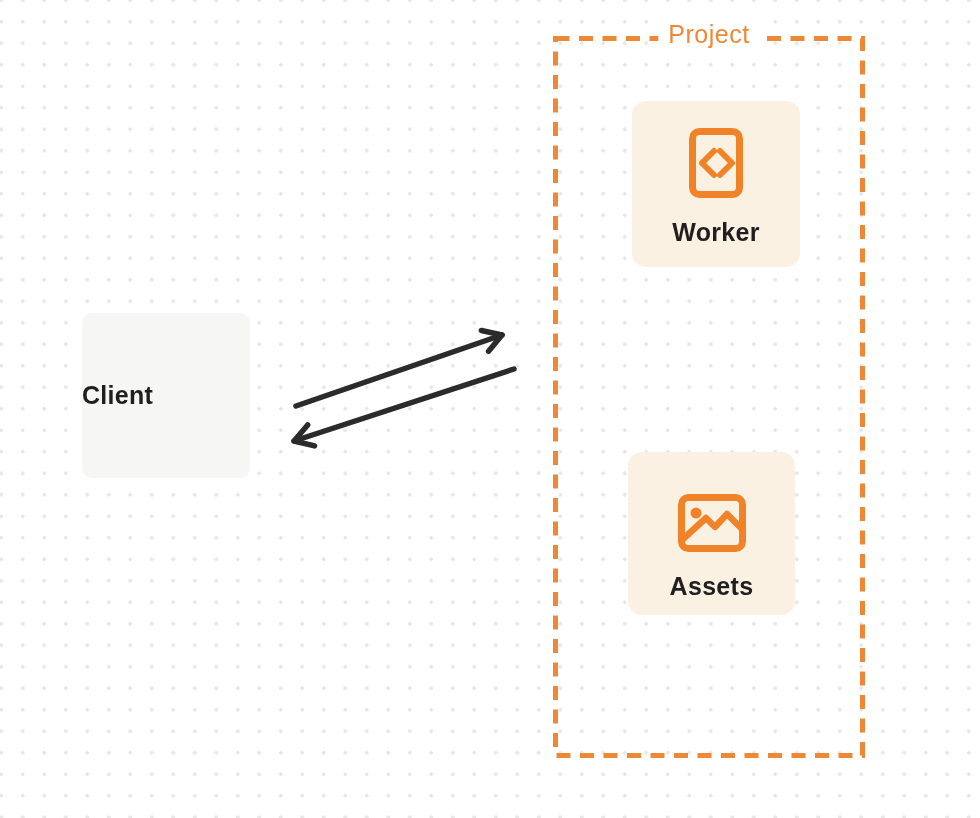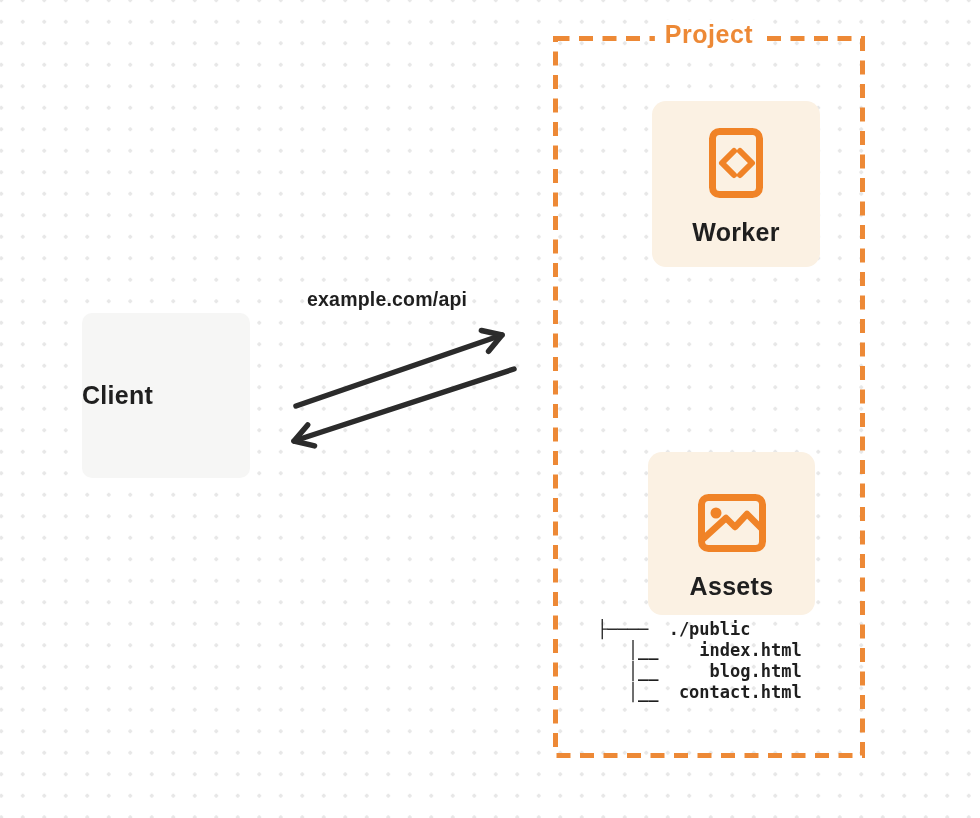--- a/index.html
+++ b/index.html
@@ -28,36 +28,35 @@
     stroke: var(--accent-orange, #ED8936);
   }
   .project-label {
     position: absolute;
     top: -16px;
     left: 50%;
     transform: translateX(-50%);
     padding: 0 10px;
     background: var(--background, #FFFFFF);
     font-size: 25px;
-    font-weight: 700;
+    font-weight: 400;
     color: var(--accent-orange, #ED8936);
     letter-spacing: 0.5px;
     white-space: nowrap;
   }
 
   
   .card {
     position: absolute;
     background: var(--card-cream, #FBF1E3);
     border-radius: 14px;
     display: flex;
     flex-direction: column;
     align-items: center;
     box-sizing: border-box;
-    margin-left: 20px;
   }
   .worker-card { left: 632px; top: 101px; width: 168px; height: 166px; padding-top: 27px; }
   .assets-card { left: 628px; top: 452px; width: 167px; height: 163px; padding-top: 42px; }
   .card-label {
     margin-top: 20px;
     font-size: 25px;
     font-weight: 700;
     color: var(--text-dark, #1F1F1F);
     letter-spacing: 0.3px;
   }
@@ -125,21 +124,20 @@
   <svg class="arrows-svg" viewBox="0 0 980 818">
     <defs>
       <marker id="arrowhead" markerUnits="userSpaceOnUse" markerWidth="34" markerHeight="34" refX="25" refY="16" orient="auto">
         <path class="arrow-stroke" d="M7,5 L25,16 L7,27" stroke-width="5.5" stroke-linecap="round" stroke-linejoin="round"></path>
       </marker>
     </defs>
     <line class="arrow-stroke" x1="296" y1="406" x2="502" y2="335" stroke-width="5.5" stroke-linecap="round" marker-end="url(#arrowhead)"></line>
     <line class="arrow-stroke" x1="514" y1="369" x2="294" y2="441" stroke-width="5.5" stroke-linecap="round" marker-end="url(#arrowhead)"></line>
   </svg>
 
-  <div class="request-label">example.com/api</div>
 
   <div class="client-card">
     <span class="client-label">Client</span>
   </div>
 
   <div class="project-frame">
     <svg class="frame-svg" viewBox="0 0 312 722">
       <rect class="frame-rect" x="2.5" y="2.5" width="307" height="717" fill="none" stroke-width="5" stroke-dasharray="14 9.5"></rect>
     </svg>
     <div class="project-label">Project</div>
@@ -156,18 +154,14 @@
 
   <div class="card assets-card">
     <svg width="68" height="58" viewBox="0 0 68 58">
       <rect class="icon-stroke" x="3.5" y="3.5" width="61" height="51" rx="7" stroke-width="7"></rect>
       <circle class="icon-fill" cx="18" cy="19" r="5.5"></circle>
       <path class="icon-stroke" d="M5,45 L28,24 L37,33 L49,20 L64,35" stroke-width="6.5" stroke-linecap="round" stroke-linejoin="round"></path>
     </svg>
     <span class="card-label">Assets</span>
   </div>
 
-  <pre class="file-tree">├────  ./public
-   │__    index.html
-   │__     blog.html
-   │__  contact.html</pre>
 
 </div>
 
 </body></html>

